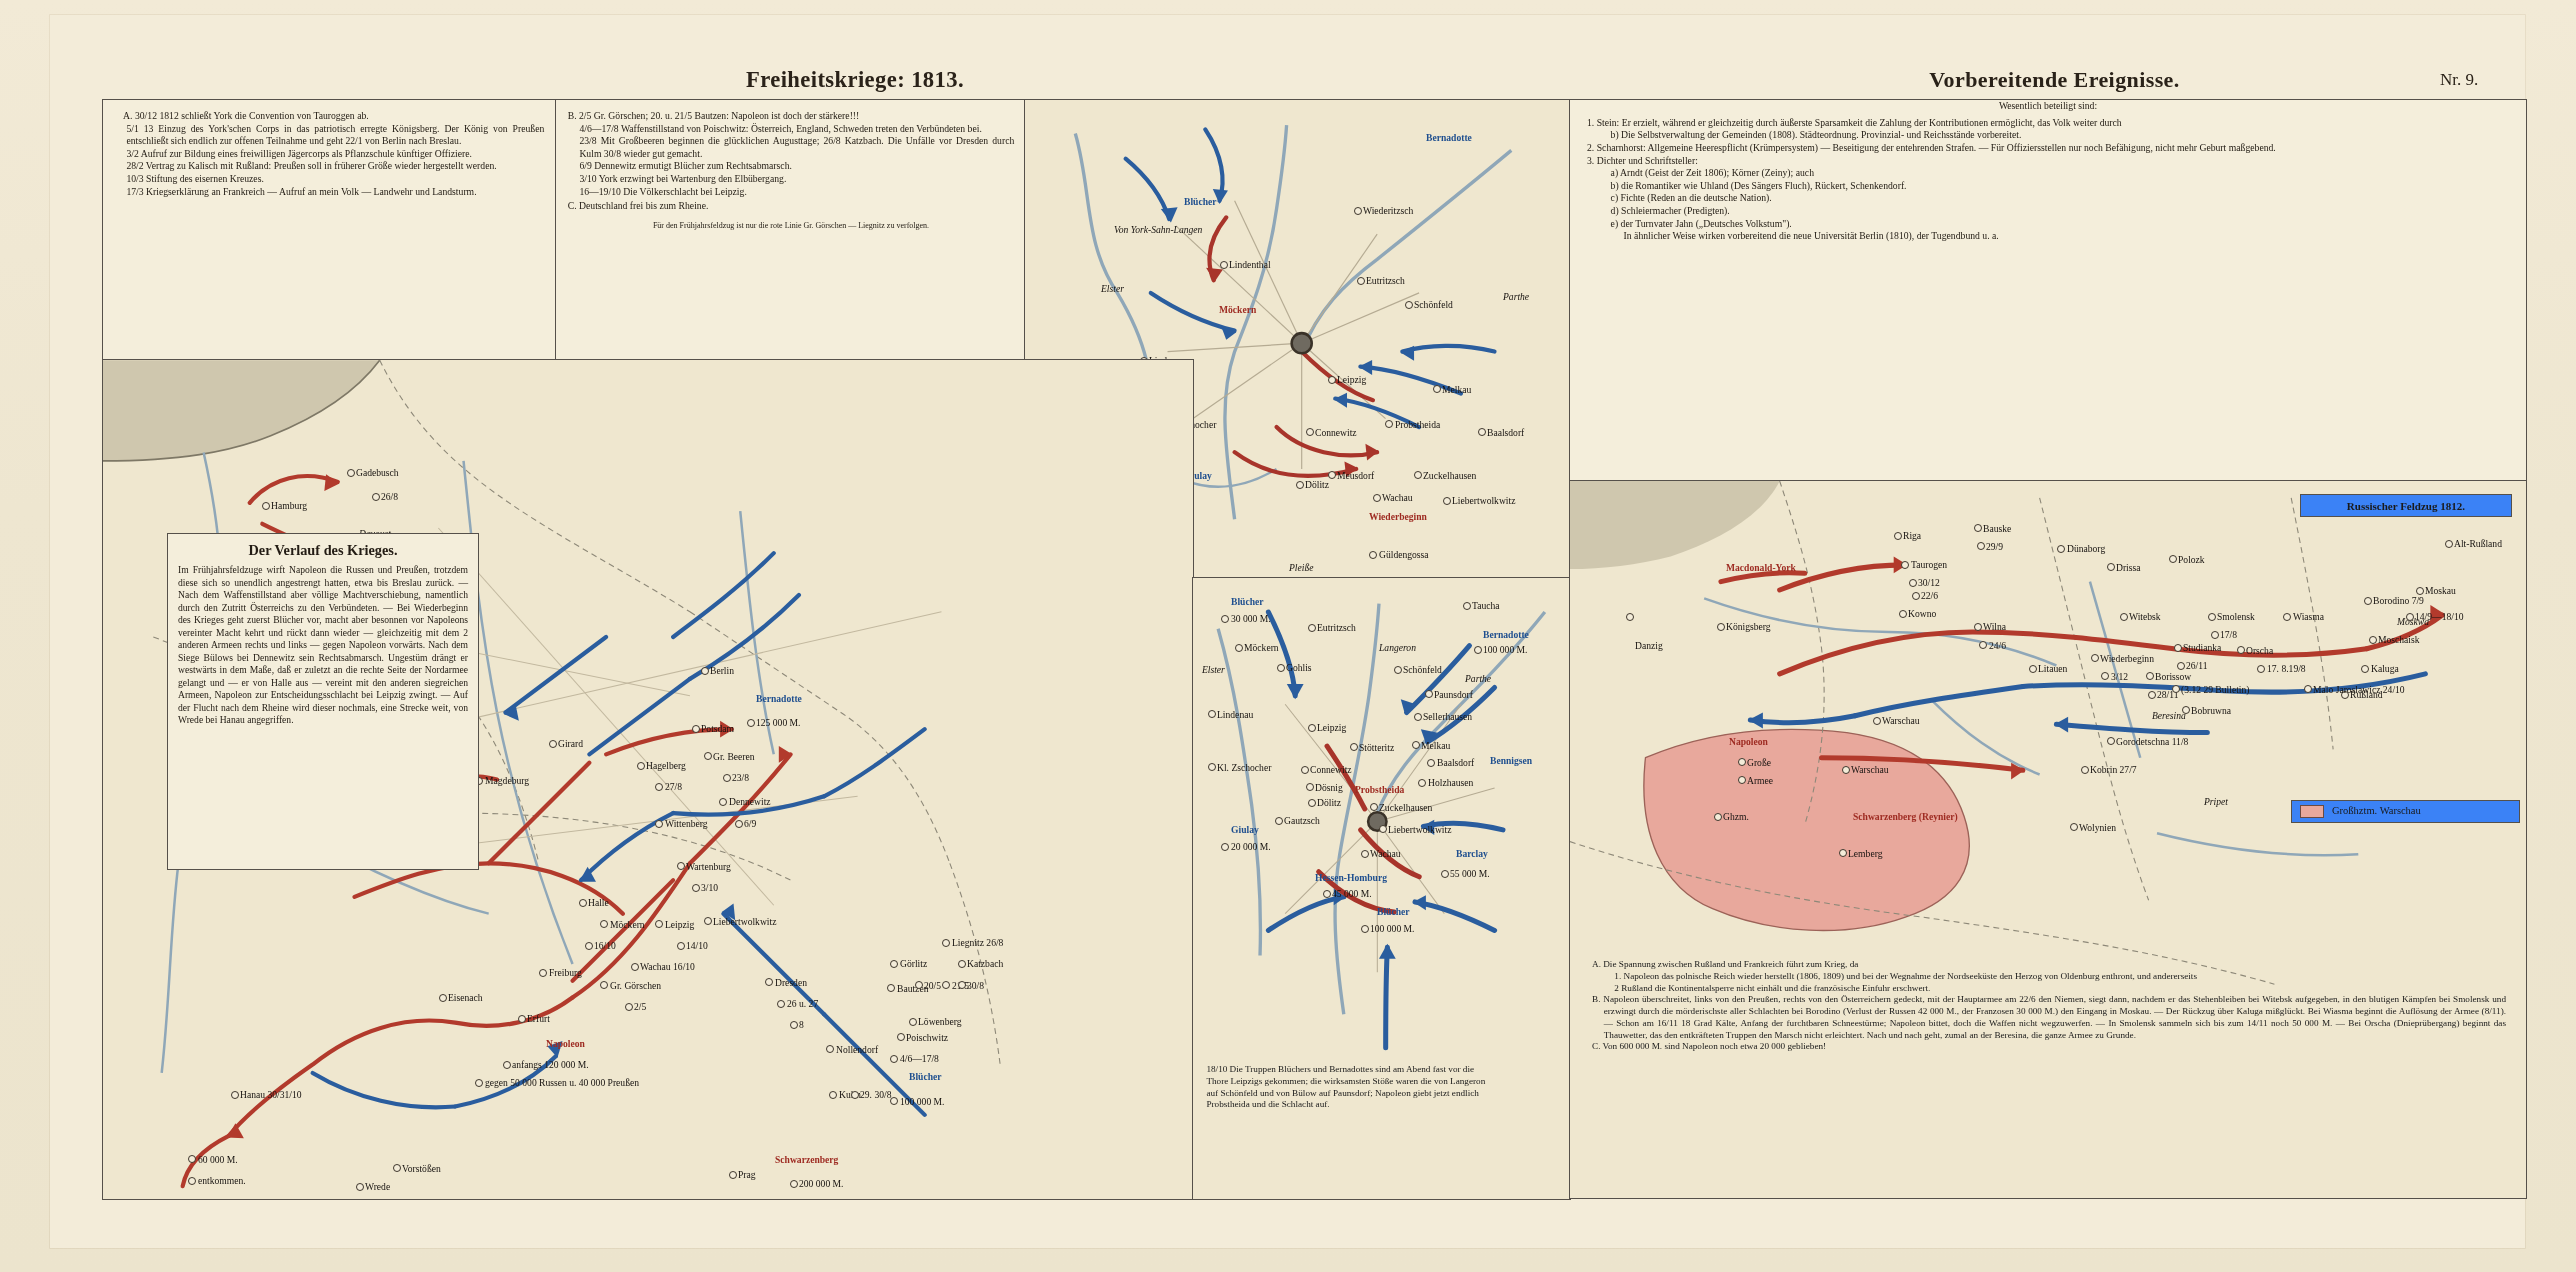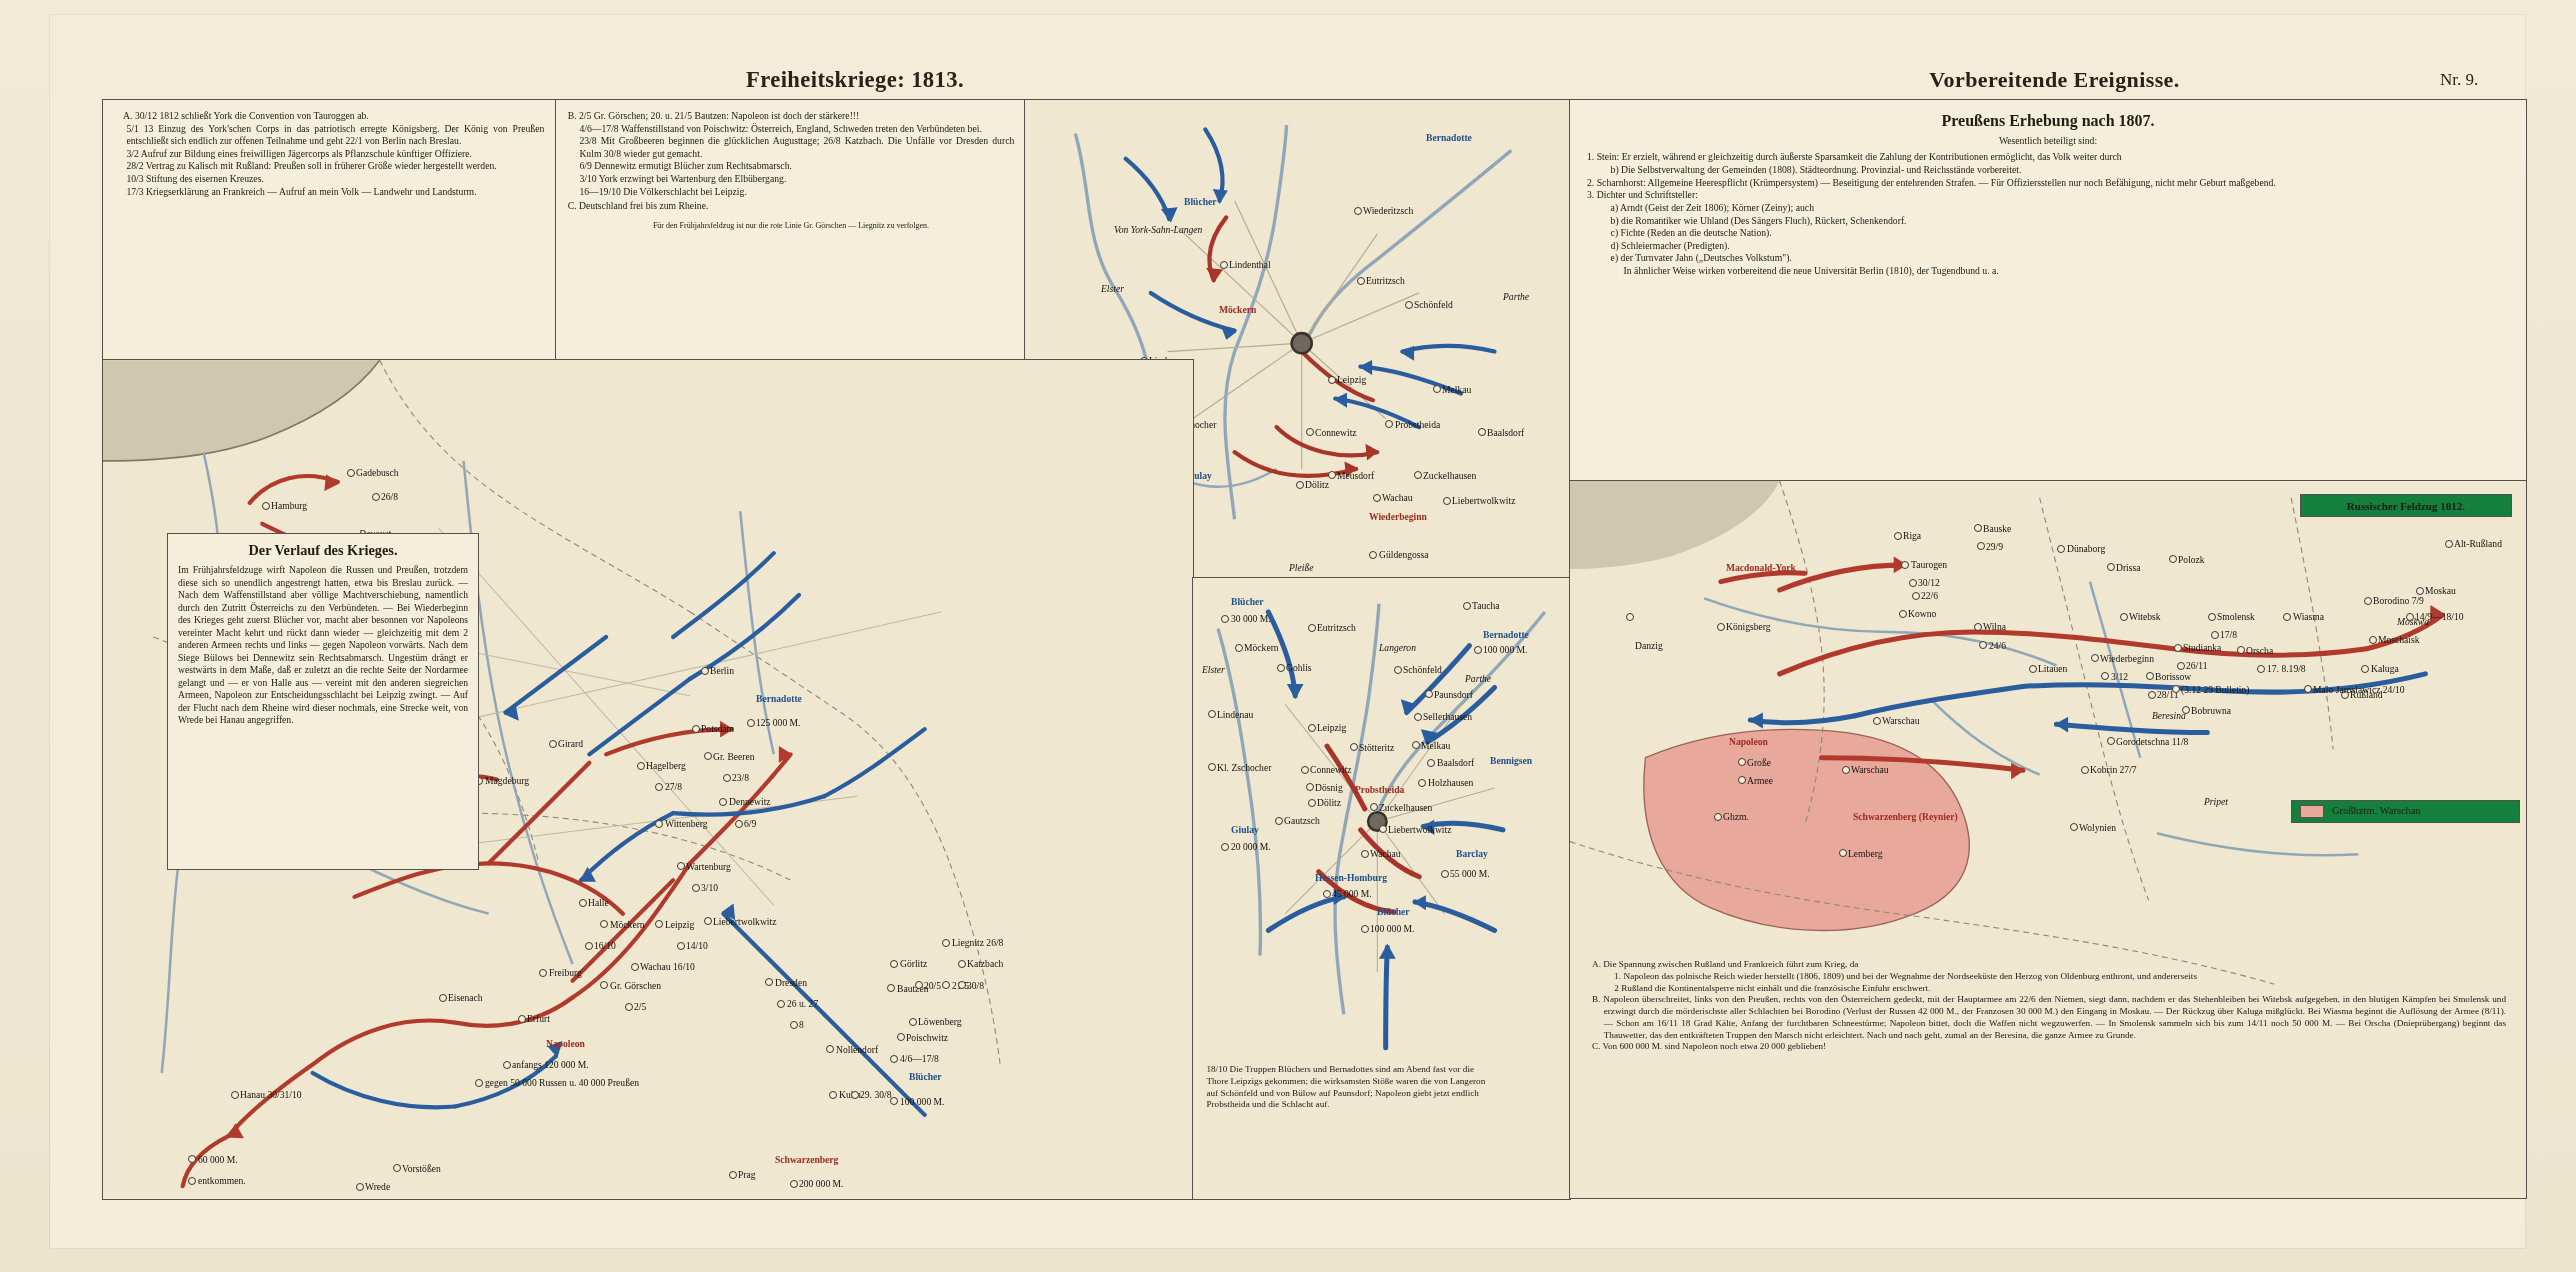--- a/index.html
+++ b/index.html
@@ -44,21 +44,21 @@
   .small{font-size:9.2px;line-height:1.28;}
   .mono-note{font-size:8px;line-height:1.2;}
   
   .lbl{position:absolute;font-size:9.6px;color:#171310;white-space:nowrap;}
   .lbl.blue{color:#1f4f8f;font-weight:bold;}
   .lbl.red{color:#9e2b22;font-weight:bold;}
   .lbl.it{font-style:italic;}
   .dot{position:absolute;width:5.9px;height:5.9px;border-radius:50%;border:1.2px solid #3a3228;background:#f3ecd9;}
   svg{position:absolute;left:0;top:0;overflow:visible;}
   .legendbox{
-    position:absolute;border:0.8px solid #55504a;background:#15803d;
+    position:absolute;border:0.8px solid #55504a;background:#3b82f6;
     font-size:11px;font-weight:bold;text-align:center;padding:4.2px 8.4px;
   }
   .swatch{display:inline-block;width:22px;height:11px;background:#e8a89c;border:0.8px solid #6b4a42;vertical-align:middle;margin-right:5px;}
 </style>
 </head>
 <body>
 
 <div class="page">
 <div class="sheet">
 
@@ -182,21 +182,20 @@
           <span class="dot" style="left: 271px; top: 381px;"></span>
           <span class="lbl it" style="left: 76px; top: 183px;">Elster</span>
           <span class="lbl it" style="left: 478px; top: 191px;">Parthe</span>
           <span class="lbl it" style="left: 264px; top: 462px;">Pleiße</span>
           <span class="lbl it" style="left: 89px; top: 124px;">Von York-Sahn-Langen</span>
         </div>
     <div class="small" style="position:absolute;left:11.7px;top:352px;width:159px;">16/10. Von den Vorstößen der Alliierten ist nur der von York bei Möckern erfolgreich; derselbe rettet zugleich die Hauptarmee bei Wachau.</div>
   </div>
 
   <div class="panel" style="left:1519px;top:84px;width:956px;height:382px;">
-    <div class="ttl" style="margin-top:11.7px;">Preußens Erhebung nach 1807.</div>
     <div class="txt" style="padding:0 17px;">
       <div style="text-align:center;margin-bottom:4.2px;">Wesentlich beteiligt sind:</div>
       <div style="padding-left:13.4px;text-indent:-13.4px;">1. Stein: Er erzielt, während er gleichzeitig durch äußerste Sparsamkeit die Zahlung der Kontributionen ermöglicht, das Volk weiter durch</div>
       <div style="padding-left:37px;text-indent:-13.4px;">b) Die Selbstverwaltung der Gemeinden (1808). Städteordnung. Provinzial- und Reichsstände vorbereitet.</div>
       <div style="padding-left:13.4px;text-indent:-13.4px;">2. Scharnhorst: Allgemeine Heerespflicht (Krümpersystem) — Beseitigung der entehrenden Strafen. — Für Offiziersstellen nur noch Befähigung, nicht mehr Geburt maßgebend.</div>
       <div style="padding-left:13.4px;text-indent:-13.4px;">3. Dichter und Schriftsteller:</div>
       <div style="padding-left:37px;text-indent:-13.4px;">a) Arndt (Geist der Zeit 1806); Körner (Zeiny); auch</div>
       <div style="padding-left:37px;text-indent:-13.4px;">b) die Romantiker wie Uhland (Des Sängers Fluch), Rückert, Schenkendorf.</div>
       <div style="padding-left:37px;text-indent:-13.4px;">c) Fichte (Reden an die deutsche Nation).</div>
       <div style="padding-left:37px;text-indent:-13.4px;">d) Schleiermacher (Predigten).</div>

